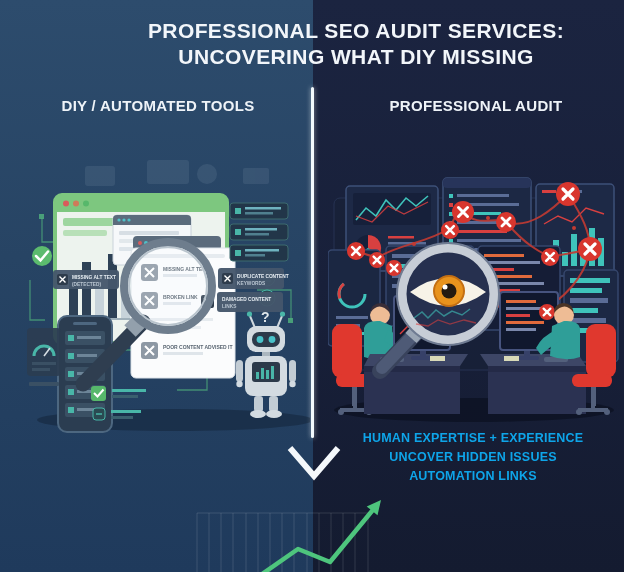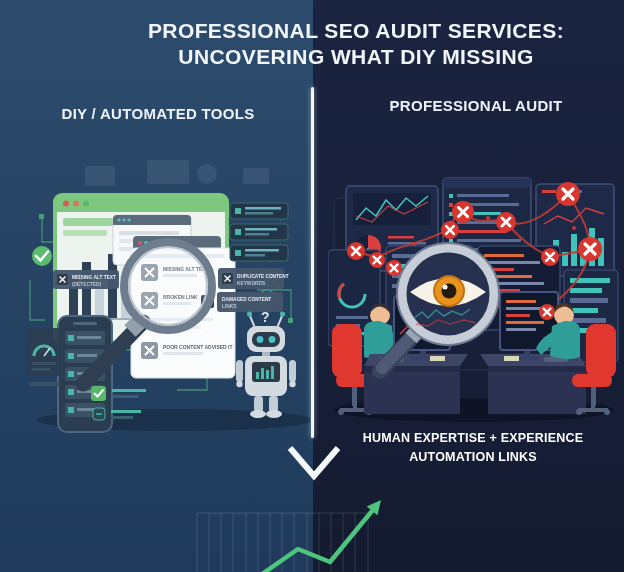--- a/index.html
+++ b/index.html
@@ -8,27 +8,27 @@
     font-family:"Liberation Sans",sans-serif;color:#eef2f7;
   }
   .bg-left{position:absolute;left:0;top:0;width:313px;height:572px;
     background:linear-gradient(180deg,#2d4c6d 0%,#274464 45%,#1f3a5c 100%);}
   .bg-right{position:absolute;left:313px;top:0;width:311px;height:572px;
     background:linear-gradient(180deg,#1b2440 0%,#18203a 50%,#141b30 100%);}
   .title{position:absolute;left:0;top:18px;width:624px;text-align:center;
     font-size:21px;font-weight:800;letter-spacing:.4px;line-height:26px;color:#f2f6fa;padding-left:44px;}
   .col-head{position:absolute;top:96px;width:300px;text-align:center;
     font-size:15px;font-weight:700;letter-spacing:.3px;line-height:19px;color:#eef3f8;}
-  .col-head.left{left:8px;margin-top:8px;}
+  .col-head.left{left:8px;}
   .col-head.right{left:326px;}
   .divider{position:absolute;left:311px;top:87px;width:3px;height:351px;
     background:#f2f9fc;border-radius:2px;box-shadow:0 0 5px rgba(255,255,255,.55);}
   .chevron{position:absolute;left:285px;top:444px;}
   .caption{position:absolute;left:330px;top:429px;width:286px;text-align:center;
-    font-size:12.5px;font-weight:700;letter-spacing:.2px;line-height:19px;color:#ffffff;}
+    font-size:12.5px;font-weight:700;letter-spacing:.2px;line-height:19px;color:#0ea5e9;}
   .illo{position:absolute;}
   .illo.left{left:25px;top:158px;}
   .illo.right{left:328px;top:158px;}
   .growth{position:absolute;left:190px;top:498px;}
   svg text{font-family:"Liberation Sans",sans-serif;}
 </style>
 </head>
 <body>
 
 <div class="canvas">
@@ -491,20 +491,21 @@
       </g>
     </g>
   </svg>
 
   <svg class="chevron" width="58" height="40" viewBox="0 0 58 40">
     <path d="M5,4 L29,32 L53,4" stroke="#f4f8fb" stroke-width="6" fill="none"></path>
   </svg>
 
   <div class="caption">
     <div>HUMAN EXPERTISE + EXPERIENCE</div>
+    <div>UNCOVER HIDDEN ISSUES</div>
     <div>AUTOMATION LINKS</div>
   </div>
 
   <svg class="growth" width="210" height="74" viewBox="0 0 210 74">
     <g stroke="rgba(255,255,255,0.13)" stroke-width="1">
       <line x1="7" y1="15" x2="178" y2="15"></line>
       <line x1="7" y1="15" x2="7" y2="74"></line>
         <line x1="19" y1="15" x2="19" y2="74"></line>
       <line x1="31" y1="15" x2="31" y2="74"></line>
         <line x1="43" y1="15" x2="43" y2="74"></line>

